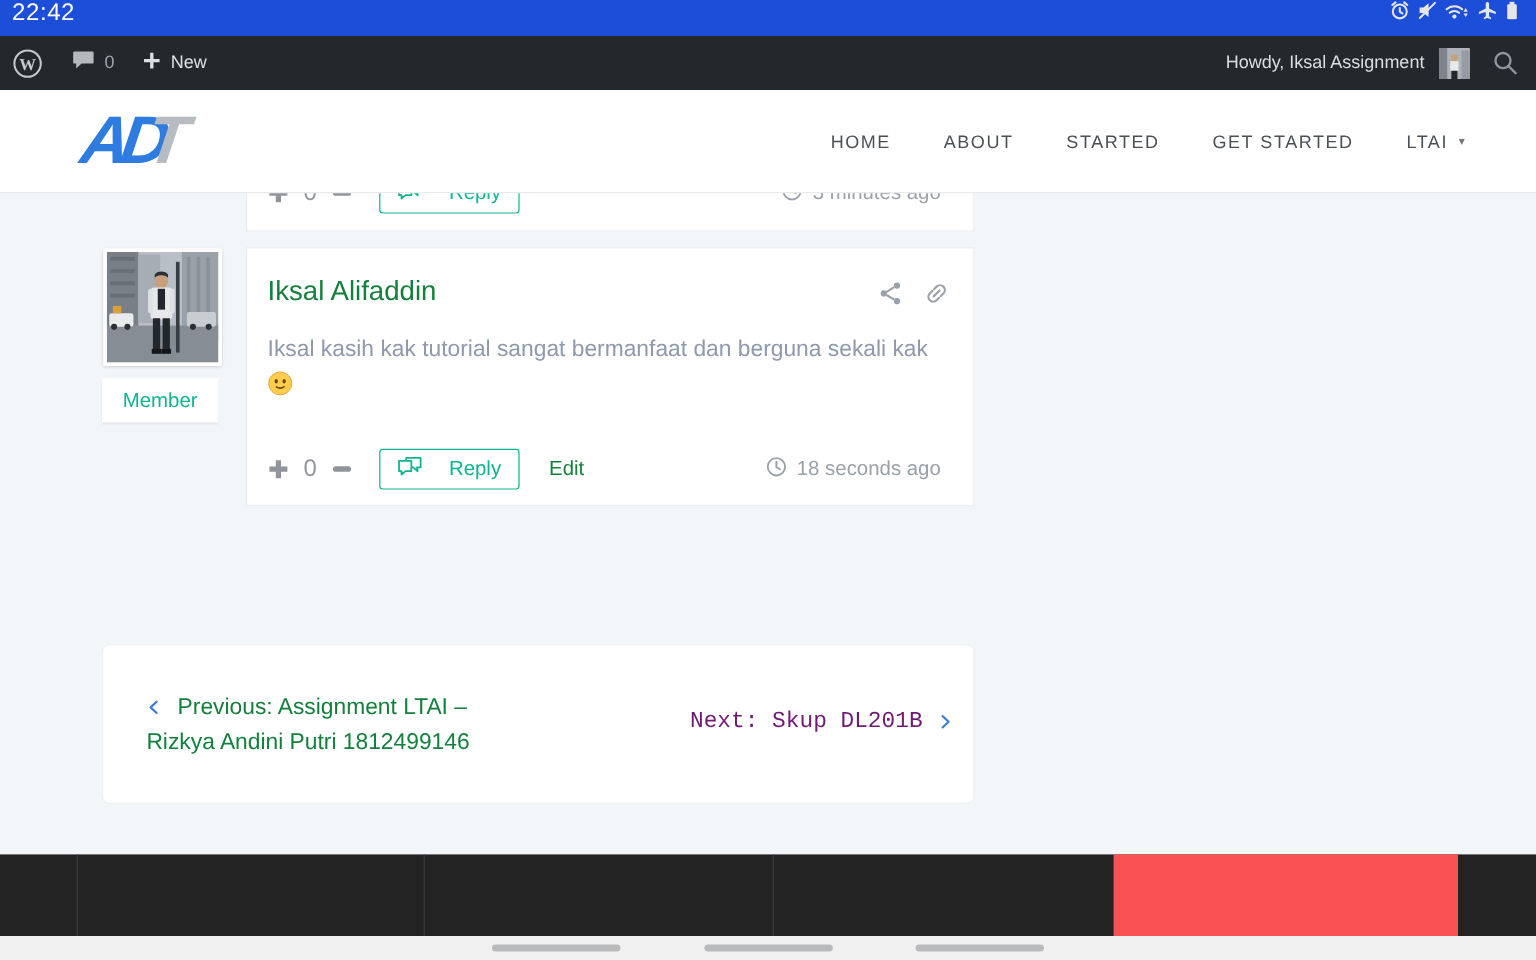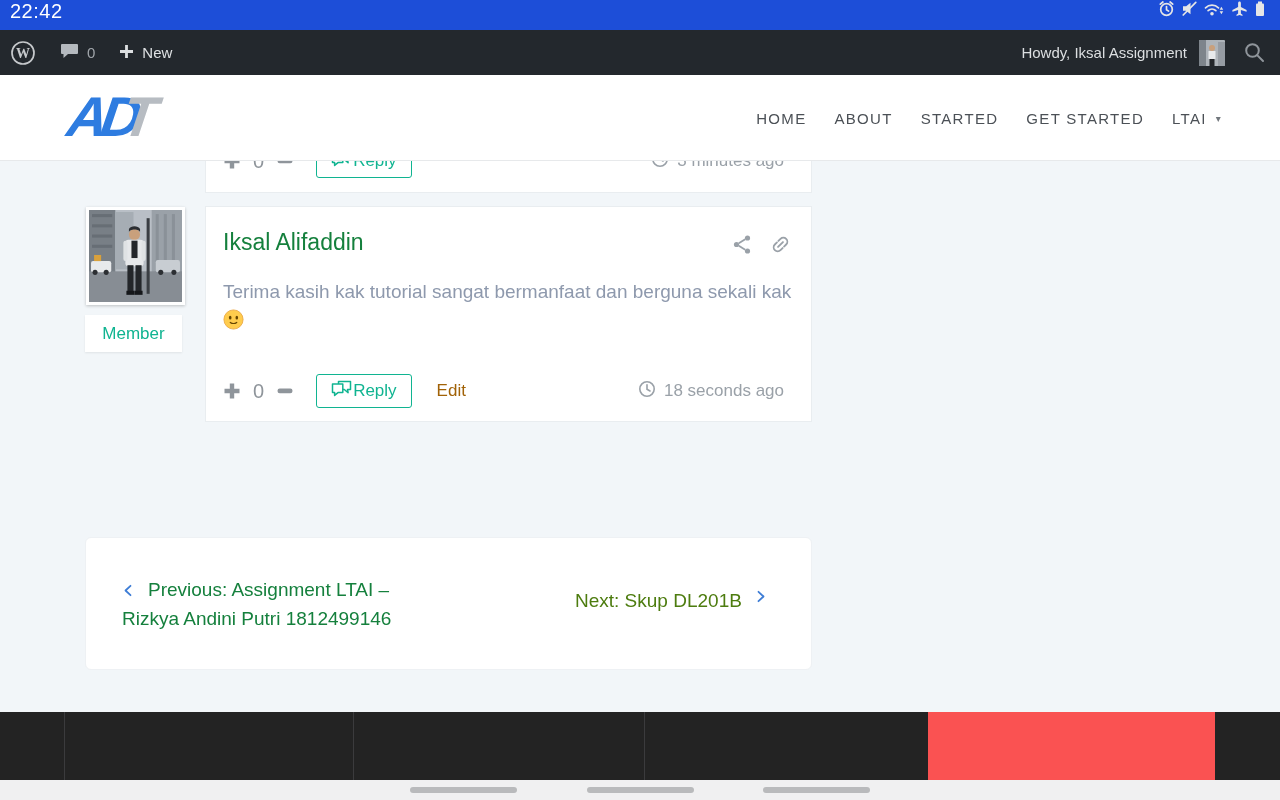--- a/index.html
+++ b/index.html
@@ -28,21 +28,21 @@
   .ab-avatar { width:26px; height:26px; overflow:hidden; border-radius:1px; cursor:pointer; }
   .ab-search { margin-left:6px; cursor:pointer; display:flex; }
 
   
   .site-header { position:absolute; left:0; top:75px; width:1280px; height:86px; background:#fff;
     border-bottom:1px solid #e7e9eb; }
   .logo { position:absolute; left:68px; top:12px; font-size:56px; font-weight:800; font-style:italic;
     transform:skewX(-8deg); letter-spacing:-7px; cursor:pointer; line-height:60px; }
   .logo-ad { color:#2e7ce0; }
   .logo-t  { color:#b7bcc2; margin-left:-12px; }
-  .main-nav { position:absolute; right:58px; top:0; height:86px; display:flex; align-items:center; gap:28px; }
+  .main-nav { position:absolute; right:58px; top:0; height:86px; display:flex; align-items:center; gap:44px; }
   .nav-link { font-size:15px; color:#4b5056; letter-spacing:1.3px; cursor:pointer; display:flex; align-items:center; }
   .nav-caret { font-size:10px; color:#72777d; margin-left:9px; }
 
   
   .card { position:absolute; background:#fff; border:1px solid #e9edf0; }
   .partial-card { left:205px; top:161px; width:607px; height:32px; border-top:none; overflow:hidden; }
   .partial-card .action-row { position:absolute; left:17px; right:27px; top:-17px; }
 
   .comment-card { left:205px; top:206px; width:607px; height:216px; }
   .comment-author { position:absolute; left:17px; top:22px; font-size:23px; font-weight:500; color:#15803d; cursor:pointer; }
@@ -50,41 +50,41 @@
   .hdr-icons span { display:flex; cursor:pointer; }
   .comment-body { position:absolute; left:17px; top:70px; width:578px; font-size:19px; color:#8e99ad; line-height:29px; }
   .body-line { display:block; white-space:nowrap; }
   .emoji { display:block; margin-top:3px; width:21px; height:21px; }
 
   .action-row { display:flex; align-items:center; height:34px; }
   .comment-card .action-row { position:absolute; left:17px; right:27px; top:167px; }
   .vote-group { display:flex; align-items:center; gap:10px; }
   .vote-btn { display:flex; cursor:pointer; }
   .vote-count { font-size:20px; color:#8f959b; padding:0 2px; }
-  .reply-btn { margin-left:22px; height:34px; display:flex; align-items:center; gap:1px; padding:0 14px;
+  .reply-btn { margin-left:22px; height:34px; display:flex; align-items:center; gap:22px; padding:0 14px;
     border:1.5px solid #10b491; border-radius:3px; color:#10b491; font-size:17px; background:#fff; cursor:pointer; }
-  .edit-link { margin-left:25px; font-size:17px; color:#a16207; cursor:pointer; }
+  .edit-link { margin-left:25px; font-size:17px; color:#15803d; cursor:pointer; }
   .row-meta { margin-left:auto; display:flex; align-items:center; gap:8px; color:#9aa1a8; font-size:17px; }
 
   
   .avatar-box { position:absolute; left:86px; top:207px; width:99px; height:98px; background:#fff; padding:3px;
     box-shadow:0 1px 3px rgba(0,0,0,.22); }
   .avatar-box svg { display:block; width:100%; height:100%; }
   .member-badge { position:absolute; left:85px; top:315px; width:97px; height:37px; background:#fff;
     box-shadow:0 1px 2px rgba(0,0,0,.08); display:flex; align-items:center; justify-content:center;
     color:#10b491; font-size:17px; }
 
   
   .pagination-card { position:absolute; left:85px; top:537px; width:727px; height:133px; background:#fff;
     border-radius:6px; border:1px solid #eef1f4; }
   .prev-link { position:absolute; left:122px; top:575px; width:278px; font-size:19px; line-height:29px;
     color:#15803d; cursor:pointer; }
   .prev-link svg { vertical-align:-1px; margin-right:13px; }
-  .next-link { position:absolute; left:575px; top:590px; display:flex; gap:12px;
-    font-size:19px; color:#4d7c0f; cursor:pointer; }
+  .next-link { position:absolute; left:575px; top:590px; display:flex; align-items:center; gap:12px;
+    font-size:19px; color:#701a75; cursor:pointer;font-family:Liberation Mono, monospace; }
 
   
   .page-footer { position:absolute; left:0; top:712px; width:1280px; height:68px; background:#232323; }
   .footer-divider { position:absolute; top:0; width:1px; height:68px; background:#3b3b3d; }
   .fd-1 { left:64px; } .fd-2 { left:353px; } .fd-3 { left:644px; }
   .footer-red { position:absolute; left:928px; top:0; width:287px; height:68px; background:#fa5252; }
 
   
   .android-nav { position:absolute; left:0; top:780px; width:1280px; height:20px; background:#f0f0f1; }
   .nav-dash { position:absolute; top:7px; width:107px; height:6px; border-radius:3px; background:#b9babc; cursor:pointer; }
@@ -295,21 +295,21 @@
       <svg width="21" height="21" viewBox="0 0 21 21">
           <g transform="rotate(-45 10.5 10.5)" stroke="#9aa1a8" stroke-width="1.8" fill="none" stroke-linecap="round">
             <path d="M11.5 6.5h3a4 4 0 0 1 0 8h-3"></path>
             <path d="M9.5 14.5h-3a4 4 0 0 1 0-8h3"></path>
             <path d="M7 10.5h7"></path>
           </g>
         </svg>
     </span>
   </span>
   <div class="comment-body">
-    <span class="body-line">Terima kasih kak tutorial sangat bermanfaat dan berguna sekali kak</span>
+    <span class="body-line">Iksal kasih kak tutorial sangat bermanfaat dan berguna sekali kak</span>
     <span class="emoji">
       <svg width="21" height="21" viewBox="0 0 21 21">
           <circle cx="10.5" cy="10.5" r="9.6" fill="#ffcc4d"></circle>
           <circle cx="10.5" cy="10.5" r="9.6" fill="none" stroke="#e8a33d" stroke-width=".8"></circle>
           <ellipse cx="7.2" cy="8.7" rx="1.3" ry="1.9" fill="#664500"></ellipse>
           <ellipse cx="13.8" cy="8.7" rx="1.3" ry="1.9" fill="#664500"></ellipse>
           <path d="M7.3 13.4c1.7 1.4 4.7 1.4 6.4 0" stroke="#664500" stroke-width="1.3" fill="none" stroke-linecap="round"></path>
         </svg>
     </span>
   </div>

